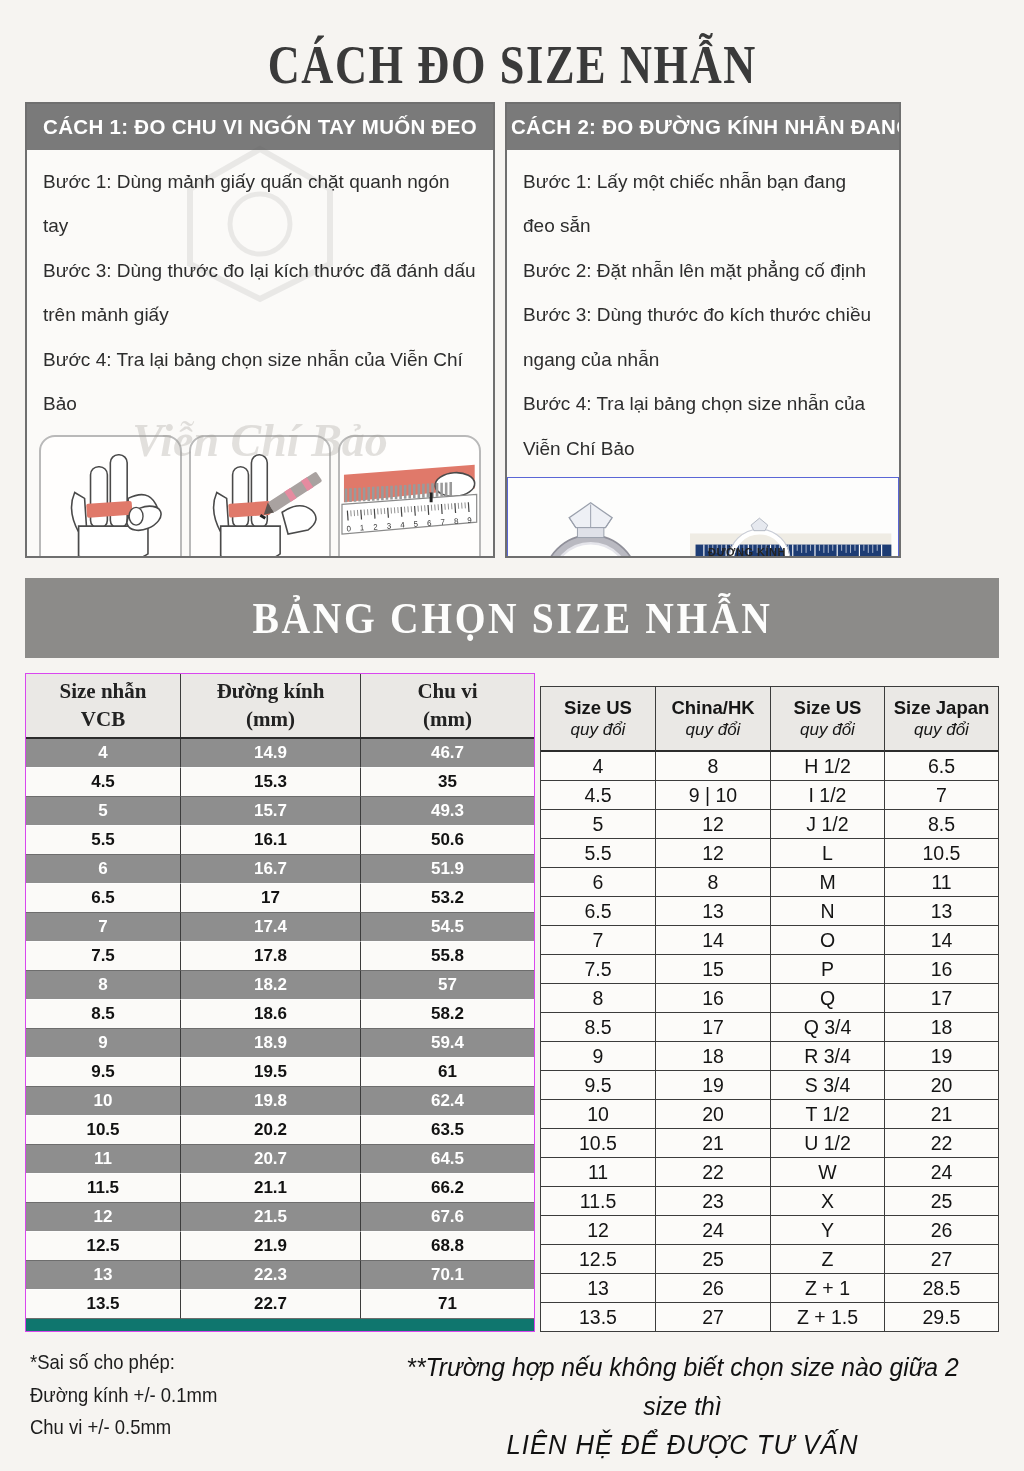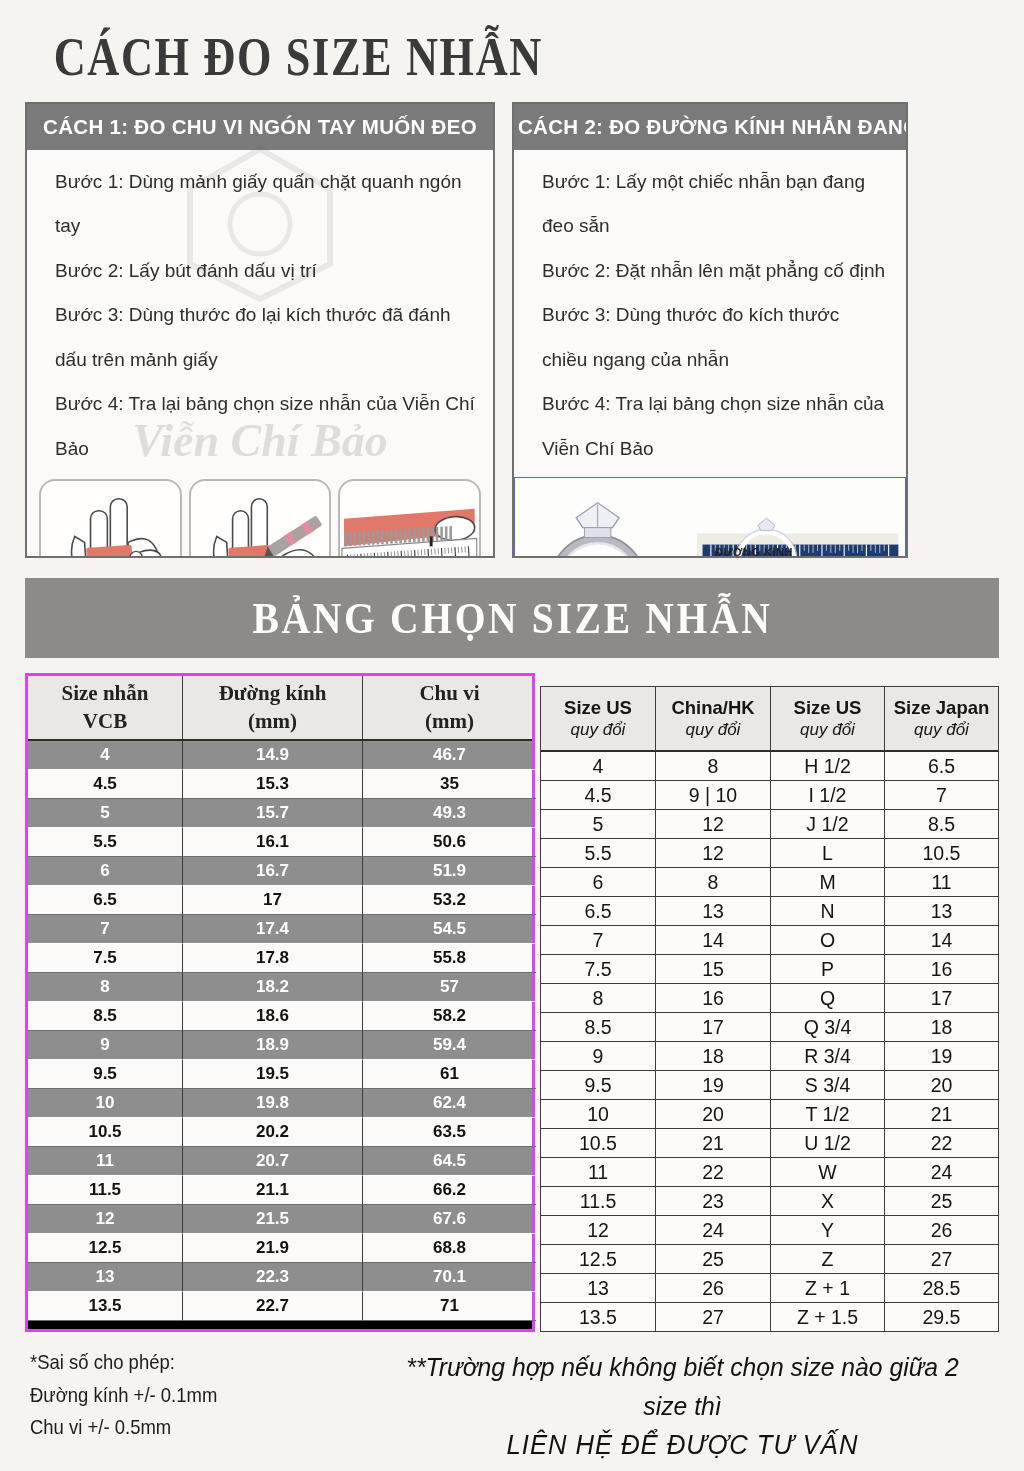--- a/index.html
+++ b/index.html
@@ -6,54 +6,54 @@
   html,body { width:1024px; }
   body {
     width: 1024px; height: 1471px;
     background: #f6f4f1;
     font-family: "Liberation Sans", sans-serif;
     color: #2b2b2b;
     overflow: hidden;
     position: relative;
   }
   
-  .title-wrap { text-align: left; padding-top: 26px; height: 100px; }
+  .title-wrap { text-align: center; padding-top: 34px; height: 100px; }
   .main-title {
     display: inline-block;
     font-family: "Liberation Serif", serif;
     font-weight: bold;
     font-size: 54px;
     letter-spacing: 2px;
     color: #3a3a3a;
     transform: scaleX(0.82);
     transform-origin: center top;
     white-space: nowrap;
   }
   
-  .methods { display: flex; gap: 17px; margin: 2px 16px 0 25px; height: 456px; }
+  .methods { display: flex; gap: 10px; margin: 2px 16px 0 25px; height: 456px; }
   .method-box {
     background: #fbfaf8;
     border: 2px solid #6f6f6f;
     display: flex; flex-direction: column;
     position: relative;
     overflow: hidden;
   }
   .method-box.m1 { width: 470px; }
   .method-box.m2 { width: 396px; }
   .method-header {
     background: #7a7a7a;
     color: #ffffff;
     font-weight: bold;
     font-size: 20.5px;
     text-align: center;
     padding: 11px 4px;
     letter-spacing: 0.3px;
     white-space: nowrap;
   }
-  .steps { padding: 10px 16px 0 28px; position: relative; z-index: 2; }
+  .steps { padding: 10px 16px 0 16px; position: relative; z-index: 2; }
   .step { font-size: 19px; line-height: 2.34; color: #2d2d2d; }
   .watermark {
     position: absolute; left: 50%; top: 310px;
     transform: translateX(-50%);
     font-family: "Liberation Serif", serif;
     font-style: italic; font-weight: bold;
     font-size: 46px; color: rgba(160,155,150,0.30);
     white-space: nowrap; z-index: 1;
   }
   .wm-hex { position:absolute; left:50%; top:40px; transform:translateX(-50%); z-index:1; opacity:0.10; }
@@ -86,21 +86,21 @@
   }
   .banner-text {
     font-family: "Liberation Serif", serif;
     font-weight: bold; font-size: 45px; color: #fdfdfc;
     letter-spacing: 3px;
     transform: scaleX(0.88);
     white-space: nowrap;
   }
   
   .table-wrap { display: flex; gap: 5px; margin: 15px 25px 0 25px; }
-  .left-table { width: 510px; border: 3px solid #d946ef; background:#000000; }
+  .left-table { width: 510px; border: 1px solid #d946ef; background:#0f766e; }
   .right-table { width: 460px; border-top: 1px solid #3c3c3c; border-left: 1px solid #3c3c3c; background:#fcfbf9;margin-top:13px; }
   .lrow, .lhead { display: grid; grid-template-columns: 155px 180px 173px; }
   .rrow, .rhead { display: grid; grid-template-columns: 115px 115px 114px 114px; }
   .lhead { border-bottom: 2px solid #2c2c2c; background: #eae8e5; height: 65px; }
   .rhead { background: #eae8e5; height: 65px; }
   .lhcell {
     border-right: 1px solid #3c3c3c;
     display: flex; flex-direction: column; align-items: center; justify-content: center;
     font-family: "Liberation Serif", serif;
     font-weight: bold; font-size: 21px; color: #222;
@@ -159,21 +159,20 @@
 <div class="methods">
 
   <div class="method-box m1">
     <div class="method-header">CÁCH 1: ĐO CHU VI NGÓN TAY MUỐN ĐEO</div>
     <svg class="wm-hex" width="150" height="160" viewBox="0 0 150 160">
       <polygon points="75,5 145,45 145,120 75,155 5,120 5,45" fill="none" stroke="#555" stroke-width="6"></polygon>
       <circle cx="75" cy="80" r="30" fill="none" stroke="#555" stroke-width="5"></circle>
     </svg>
     <div class="steps">
         <p class="step">Bước 1: Dùng mảnh giấy quấn chặt quanh ngón tay</p>
-        <p class="step">Bước 2: Lấy bút đánh dấu vị trí</p>
         <p class="step">Bước 3: Dùng thước đo lại kích thước đã đánh dấu trên mảnh giấy</p>
         <p class="step">Bước 4: Tra lại bảng chọn size nhẫn của Viễn Chí Bảo</p>
       </div>
     <div class="watermark">Viễn Chí Bảo</div>
     <div class="panels">
 
       <div class="panel">
         <svg viewBox="0 0 140 150">
           <rect x="0" y="126" width="140" height="16" fill="#f3efe7"></rect>
           <path d="M38,134 L38,96 Q26,74 34,56 L44,62 L46,92" fill="#fff" stroke="#4a4a4a" stroke-width="1.6"></path>

